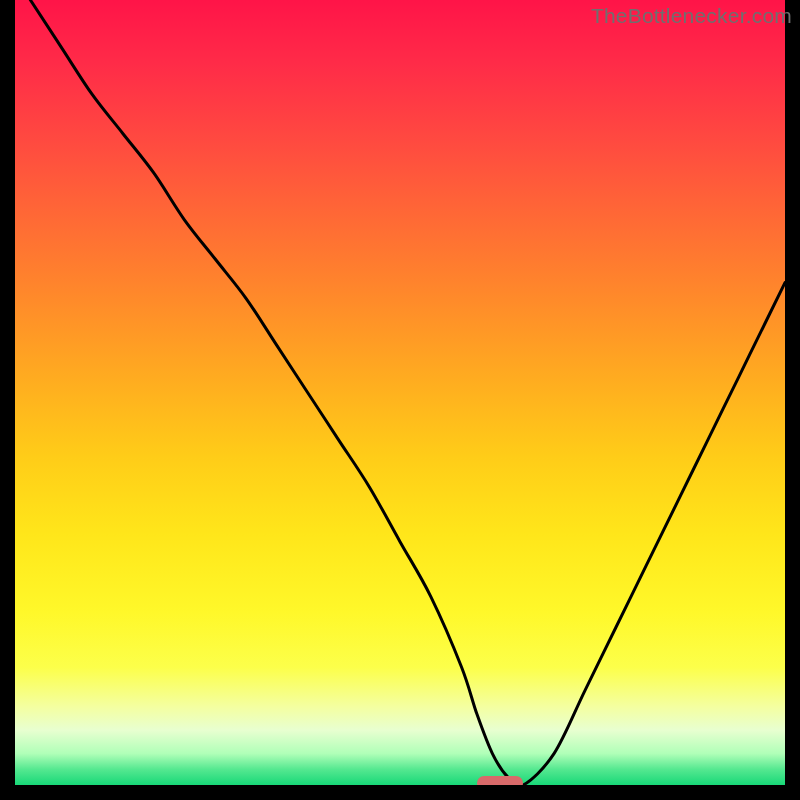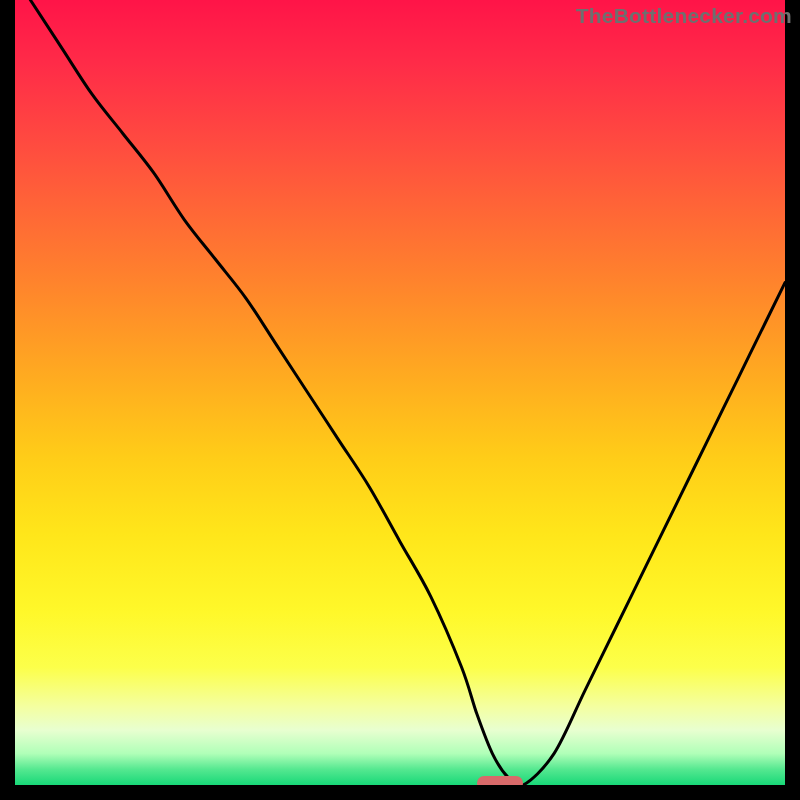--- a/index.html
+++ b/index.html
@@ -62,21 +62,21 @@
     background: #d86a6a;
     border-radius: 8px;
     height: 14px;
   }
   .watermark {
     position: absolute;
     top: 4px;
     right: 8px;
     color: #6f6f6f;
     font-size: 21px;
-    font-weight: 700;
+    font-weight: 400;
     letter-spacing: 0.2px;
   }
 </style>
 </head>
 <body>
 
 <div class="frame">
 
   <div class="plot-area">
     <div class="gradient"></div>

